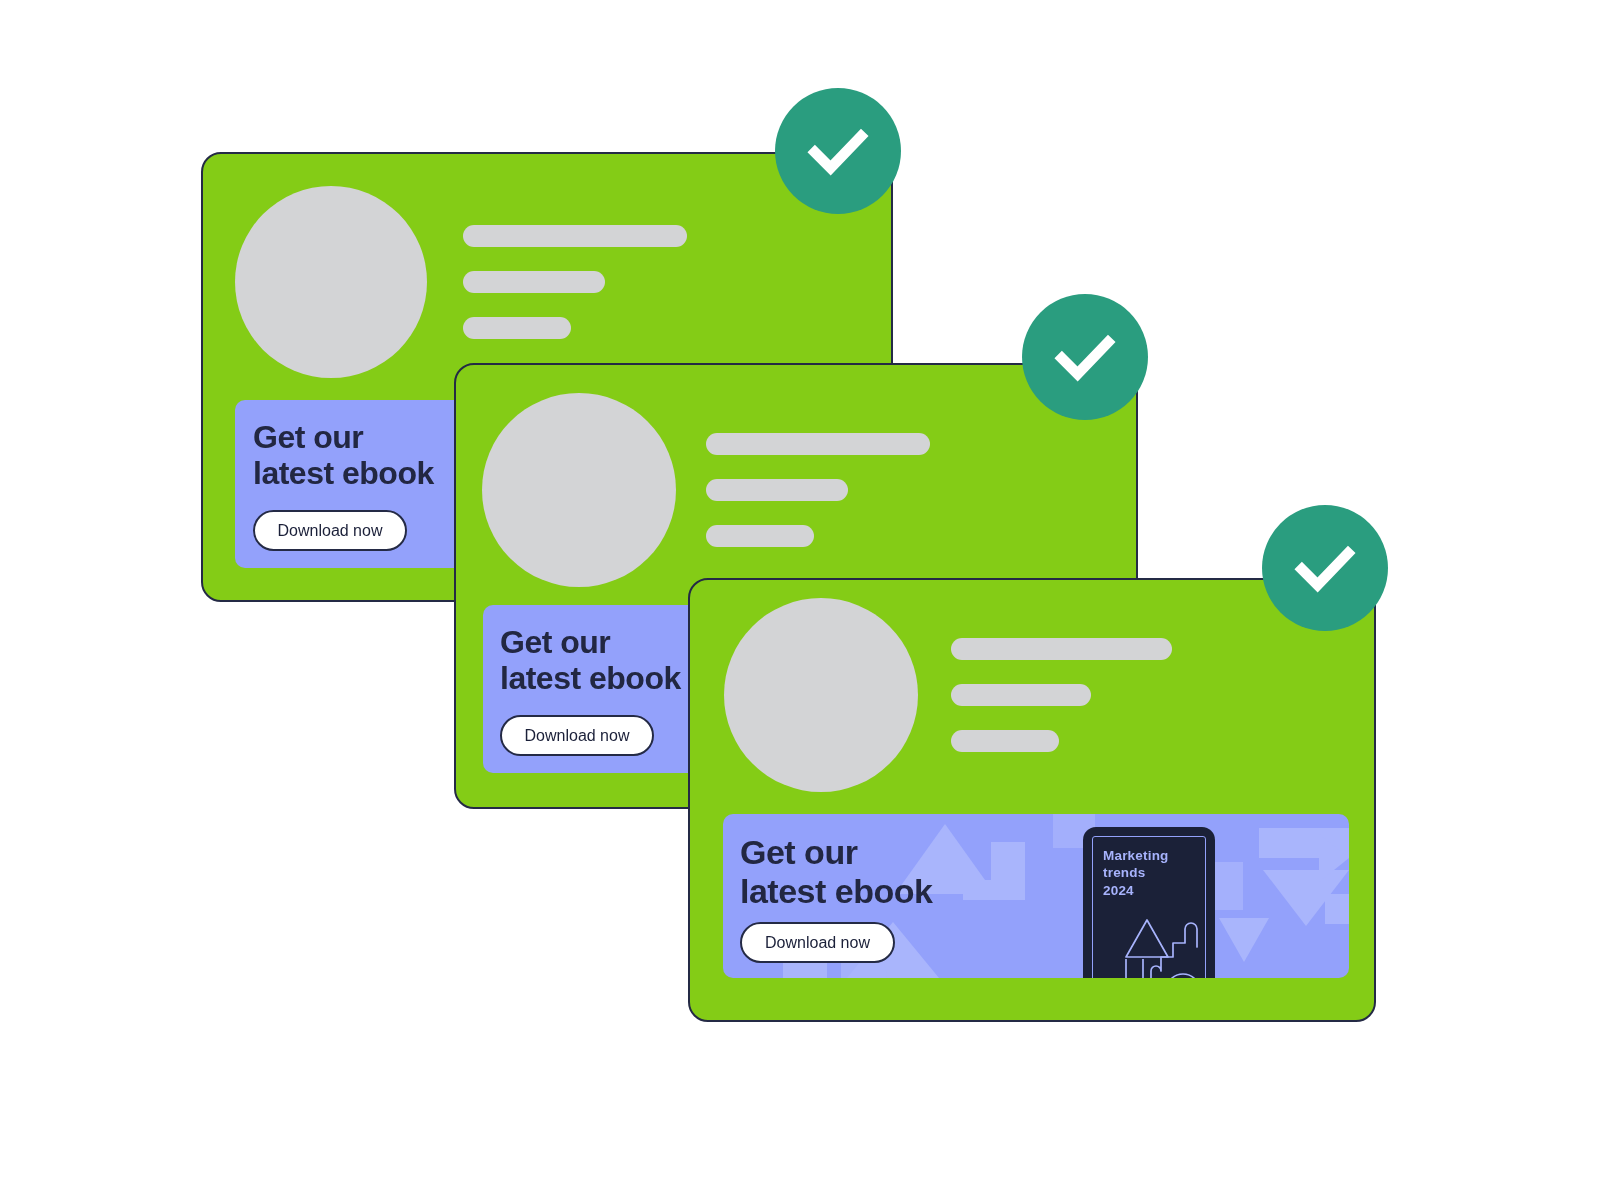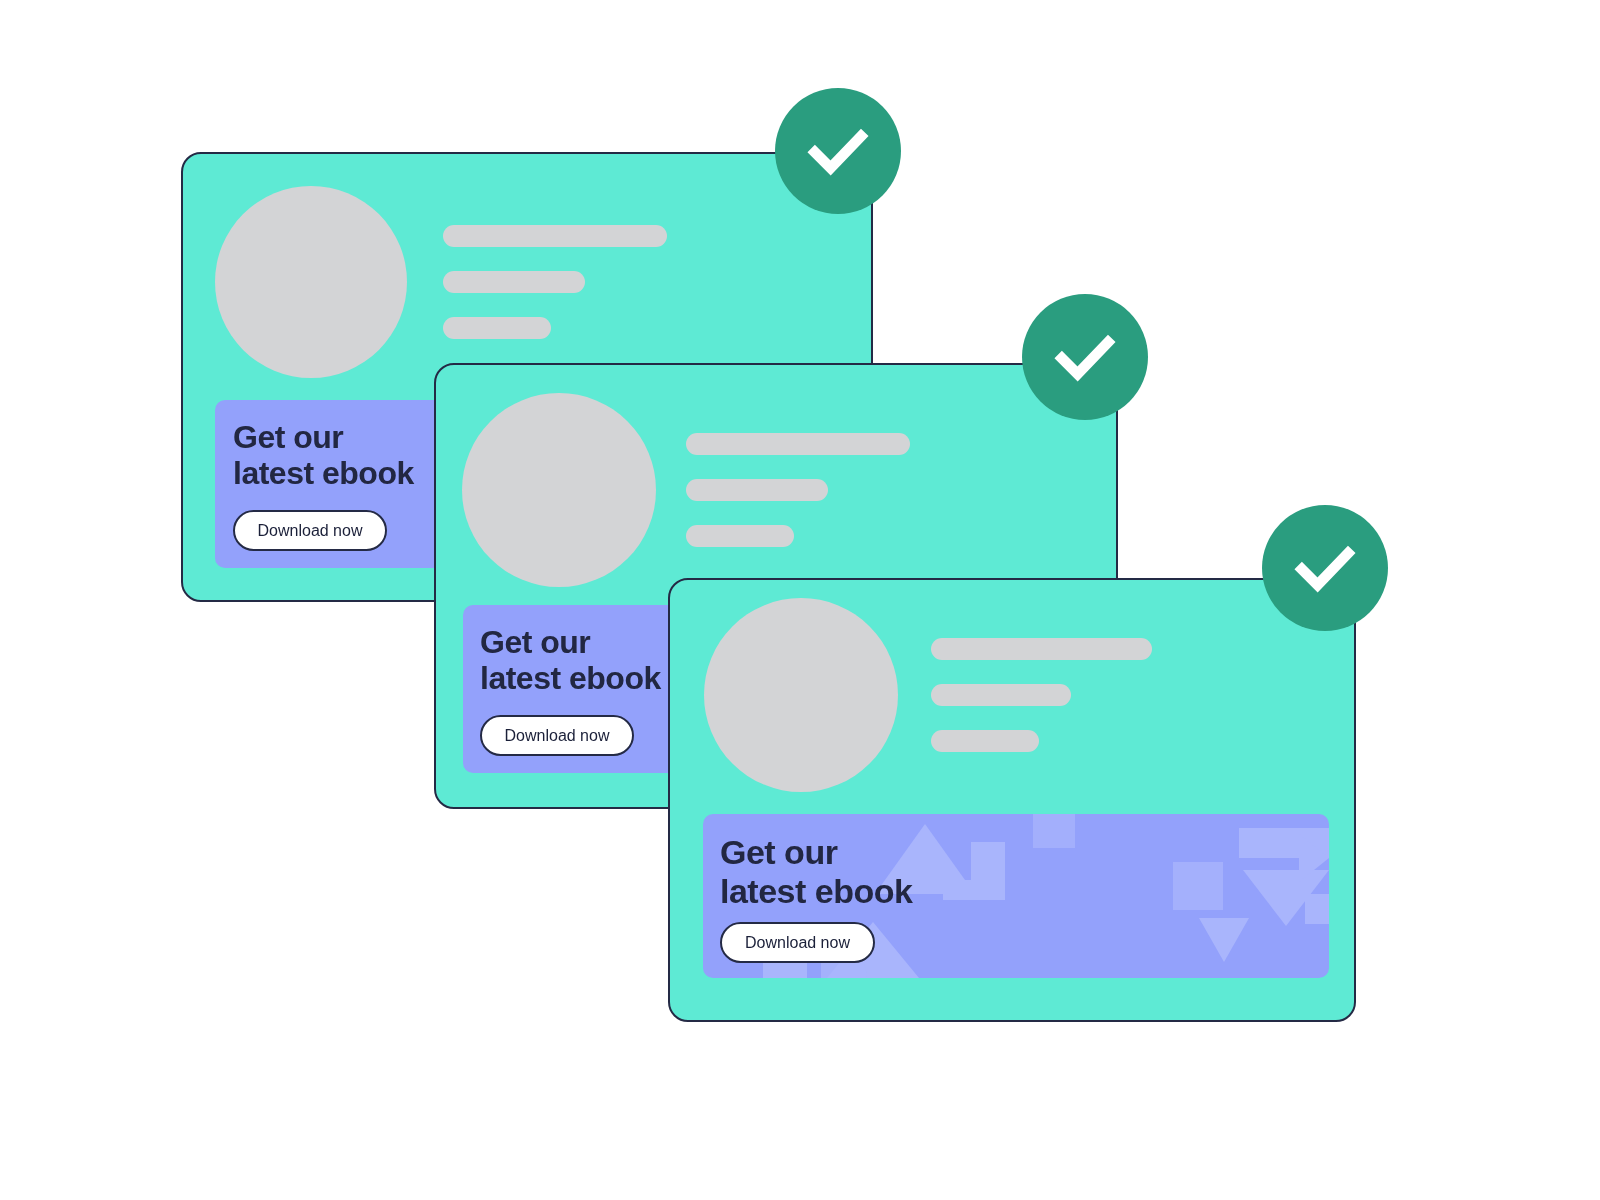--- a/index.html
+++ b/index.html
@@ -7,24 +7,25 @@
     width:1600px;height:1200px;
     background:#ffffff;
     font-family:"Liberation Sans","DejaVu Sans",sans-serif;
     overflow:hidden;
   }
   #stage{position:relative;width:1600px;height:1200px;}
 
   
   .card{
     position:absolute;
-    background:#5eead4;
+    background:#84cc16;
     border:2.5px solid #242a45;
     border-radius:20px;
     box-sizing:border-box;
+    margin-left:20px;
   }
   #card-1{left:181px;top:152px;width:692px;height:450px;z-index:10;}
   #card-2{left:434px;top:363px;width:684px;height:446px;z-index:20;}
   #card-3{left:668px;top:578px;width:688px;height:444px;z-index:30;}
 
   
   .skeleton-row{position:absolute;display:flex;align-items:center;}
   .avatar{
     border-radius:50%;
     background:#d3d4d6;
@@ -196,20 +197,34 @@
           <polygon points="330,0 372,0 372,34 330,34" opacity="0.7"></polygon>
           <path d="M118,120 a46,46 0 0 1 46,44 h-46 z" opacity="0.8"></path>
         </g>
       </svg>
 
       <div class="promo-content">
         <div class="promo-title"><span>Get our</span><br><span>latest ebook</span></div>
         <button class="dl-btn">Download now</button>
       </div>
 
+      <div class="ebook">
+        <div class="ebook-inner"></div>
+        <div class="ebook-title">Marketing
+trends
+2024</div>
+        <svg class="ebook-art" viewBox="0 0 132 168">
+          <g fill="none" stroke="#a7b3fc" stroke-width="1.7" stroke-linejoin="round">
+            <polygon points="64,93 85,130 43,130"></polygon>
+            <path d="M43,132 v36 h17 v-36"></path>
+            <path d="M68,168 v-24 a5,5 0 0 1 10,0 v-14 h12 v-14 h12 v-14 a6,6 0 0 1 12,0 v18" stroke-linecap="round"></path>
+            <circle cx="100" cy="164" r="17"></circle>
+          </g>
+        </svg>
+      </div>
 
     </div>
   </div>
 
   <div class="badge" id="badge-1">
     <svg class="check-svg" viewBox="0 0 24 24">
       <path d="M4.5 12.4 L9.6 17.5 L19.5 7.2" fill="none" stroke="#ffffff" stroke-width="3.4" stroke-linecap="square" stroke-linejoin="miter"></path>
     </svg>
   </div>
 

